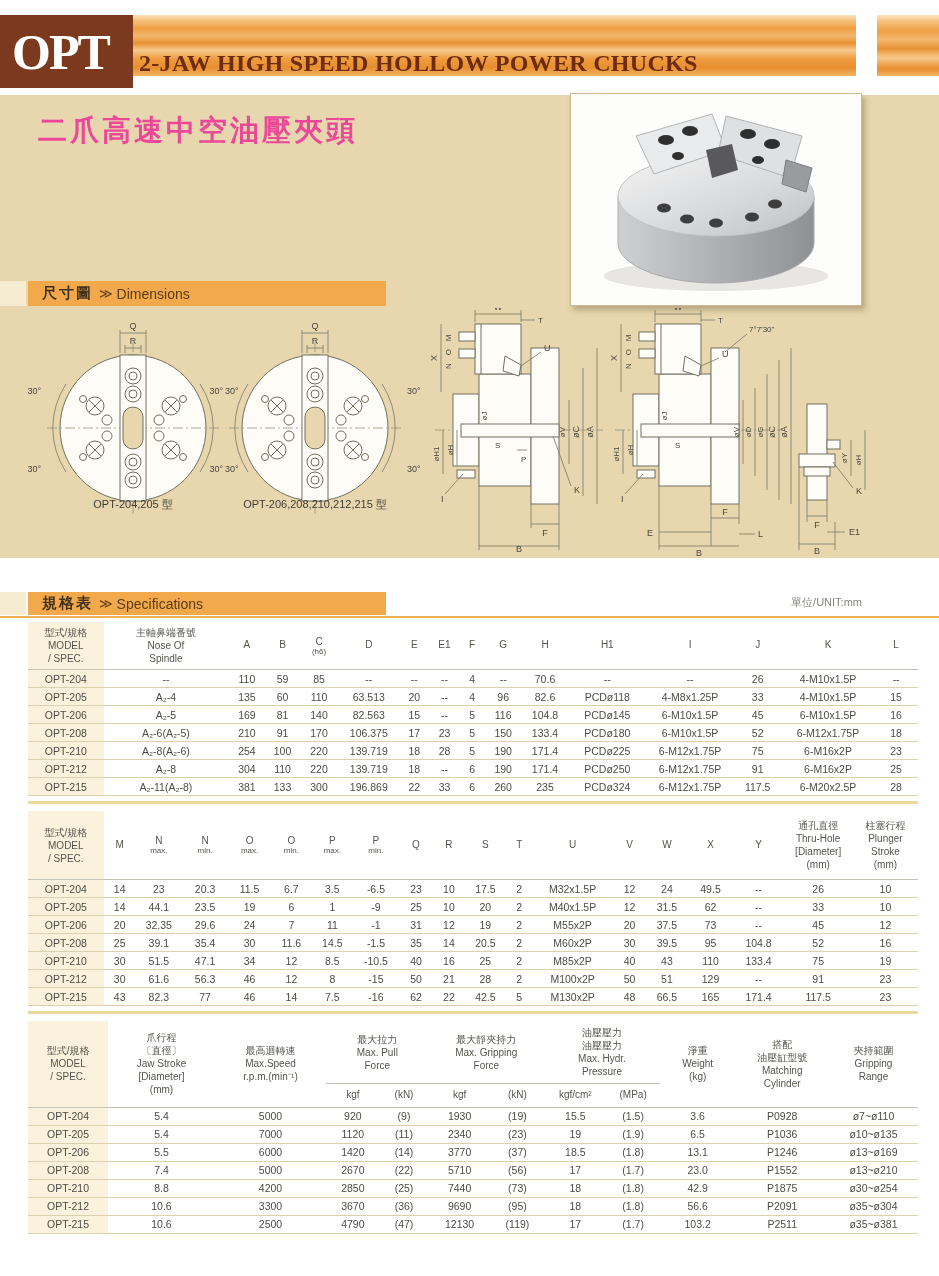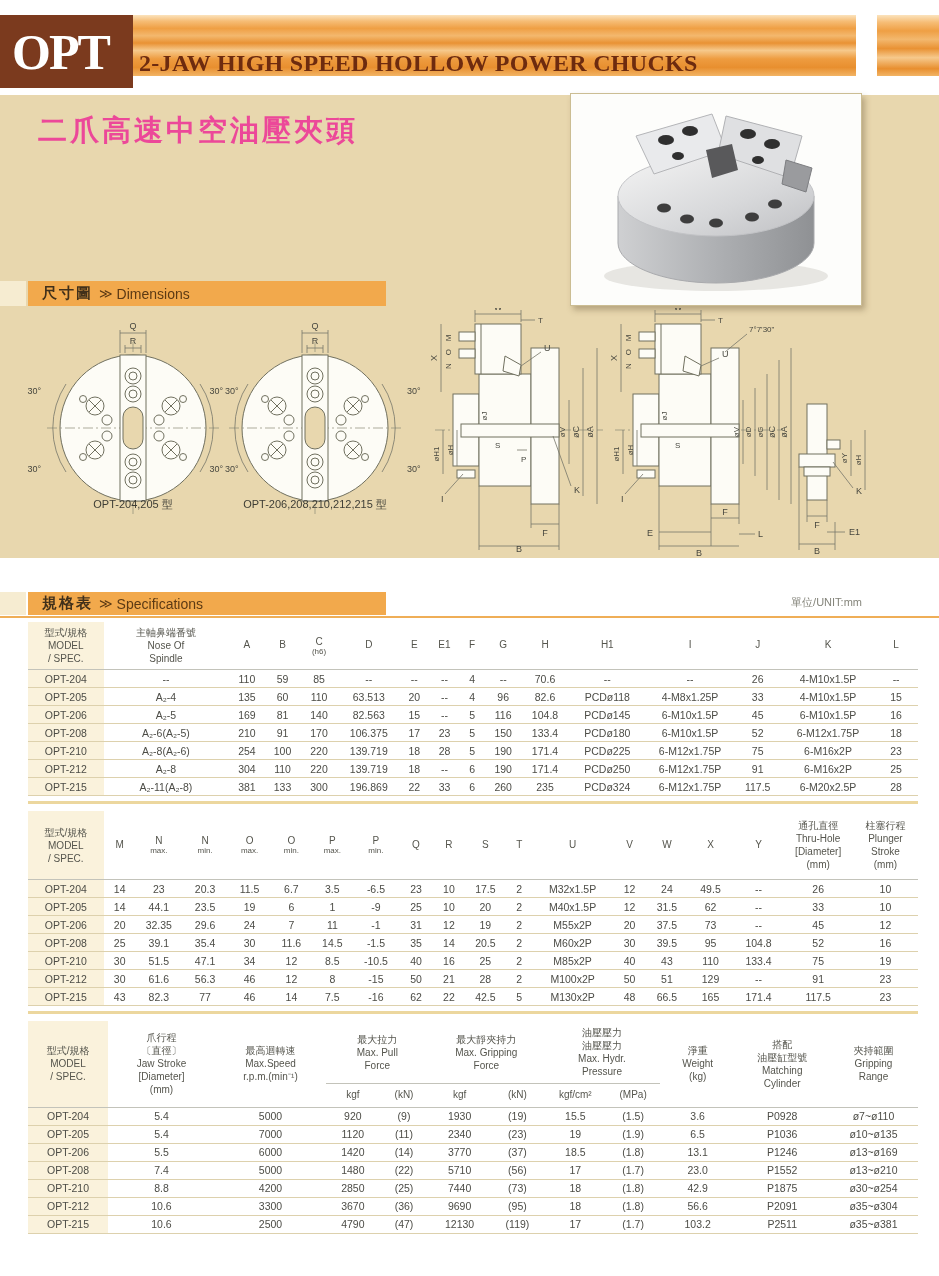--- a/index.html
+++ b/index.html
@@ -861,21 +861,21 @@
             <td>18.5</td>
             <td>(1.8)</td>
             <td>13.1</td>
             <td>P1246</td>
             <td>ø13~ø169</td>
           </tr>
           <tr>
             <td class="model-col">OPT-208</td>
             <td>7.4</td>
             <td>5000</td>
-            <td>1480</td>
+            <td>2670</td>
             <td>(22)</td>
             <td>5710</td>
             <td>(56)</td>
             <td>17</td>
             <td>(1.7)</td>
             <td>23.0</td>
             <td>P1552</td>
             <td>ø13~ø210</td>
           </tr>
           <tr>

